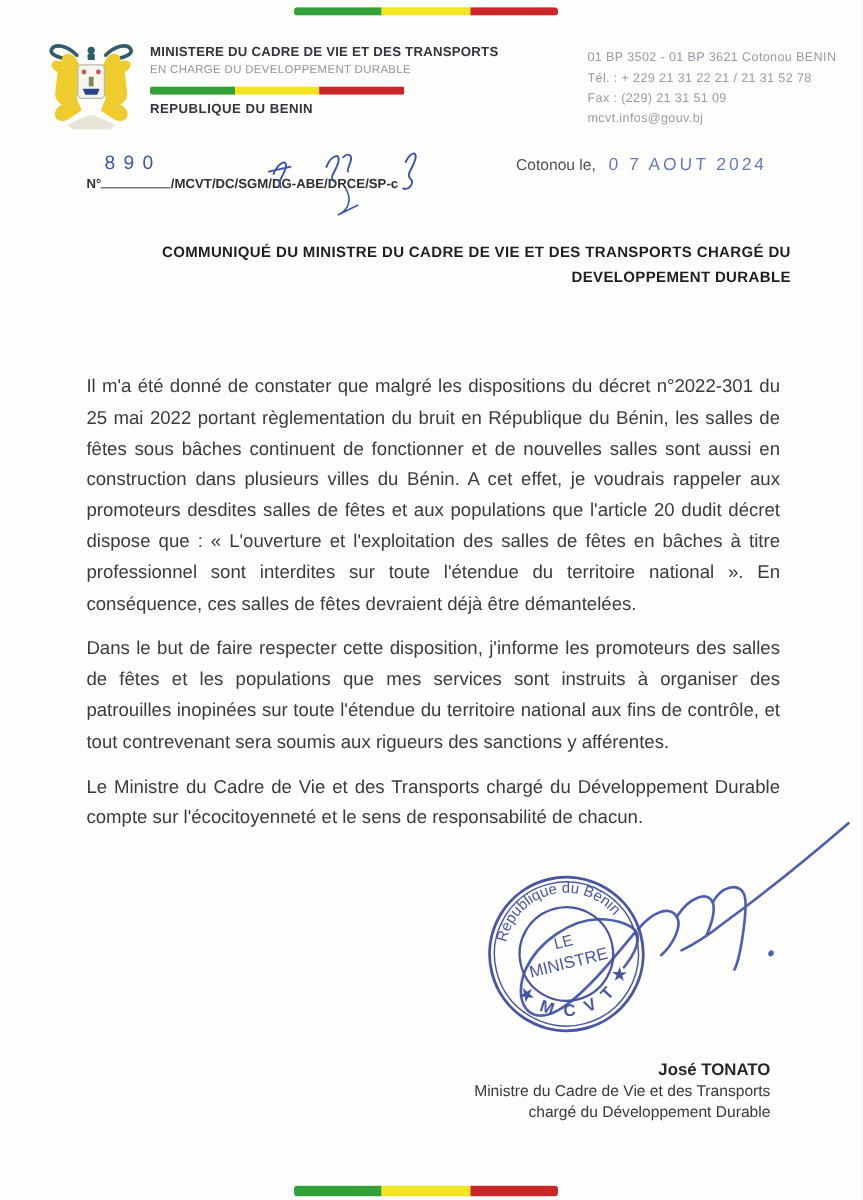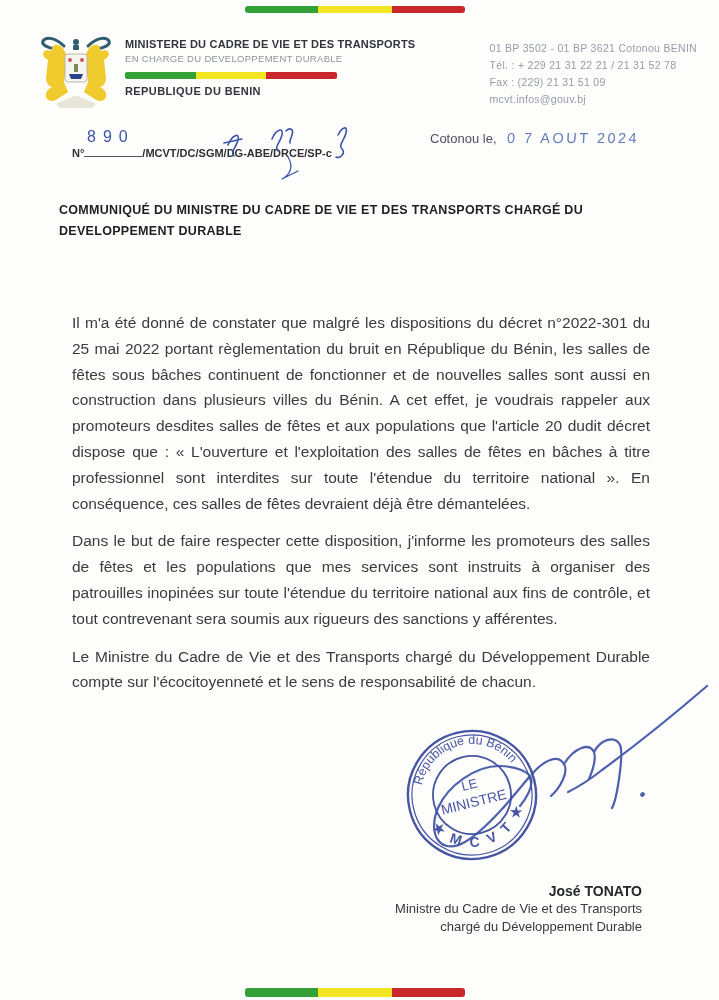--- a/index.html
+++ b/index.html
@@ -38,21 +38,21 @@
   .ref-prefix { vertical-align:bottom; }
   .ref-line { display:inline-block; width:58px; border-bottom:1.3px solid #53555e; height:12px; }
   .ref-number { position:absolute; left:15px; top:-17px; font-size:16px; font-weight:normal;
                 color:#3c55a8; letter-spacing:7px; }
   .ref-initials { position:absolute; left:148px; top:-22px; }
   .dateline { position:absolute; left:430px; top:130px; font-size:13px; color:#4d5160; }
   .date-stamp { color:#4d64b2; font-size:14.5px; letter-spacing:2.5px; margin-left:10px;
                 opacity:.85; transform:skewX(-3deg); display:inline-block; }
 
   
-  .title { position:absolute; left:59px; top:200px; width:600px; text-align:left;
+  .title { position:absolute; left:59px; top:200px; width:600px; text-align:right;
            font-size:12.5px; font-weight:bold; color:#1d1e22; line-height:21px; letter-spacing:.3px; }
   .subtitle { position:absolute; left:59px; top:260px; width:600px; text-align:center;
               font-size:13px; font-weight:bold; color:#1d1e22; letter-spacing:.4px;
               text-decoration:underline; text-underline-offset:3px; }
 
   
   .body-text { position:absolute; left:72px; top:310px; width:578px; }
   .body-text p { font-size:15.5px; line-height:25.8px; text-align:justify; color:#3a3b3e;
                  margin-bottom:12px; }
 

